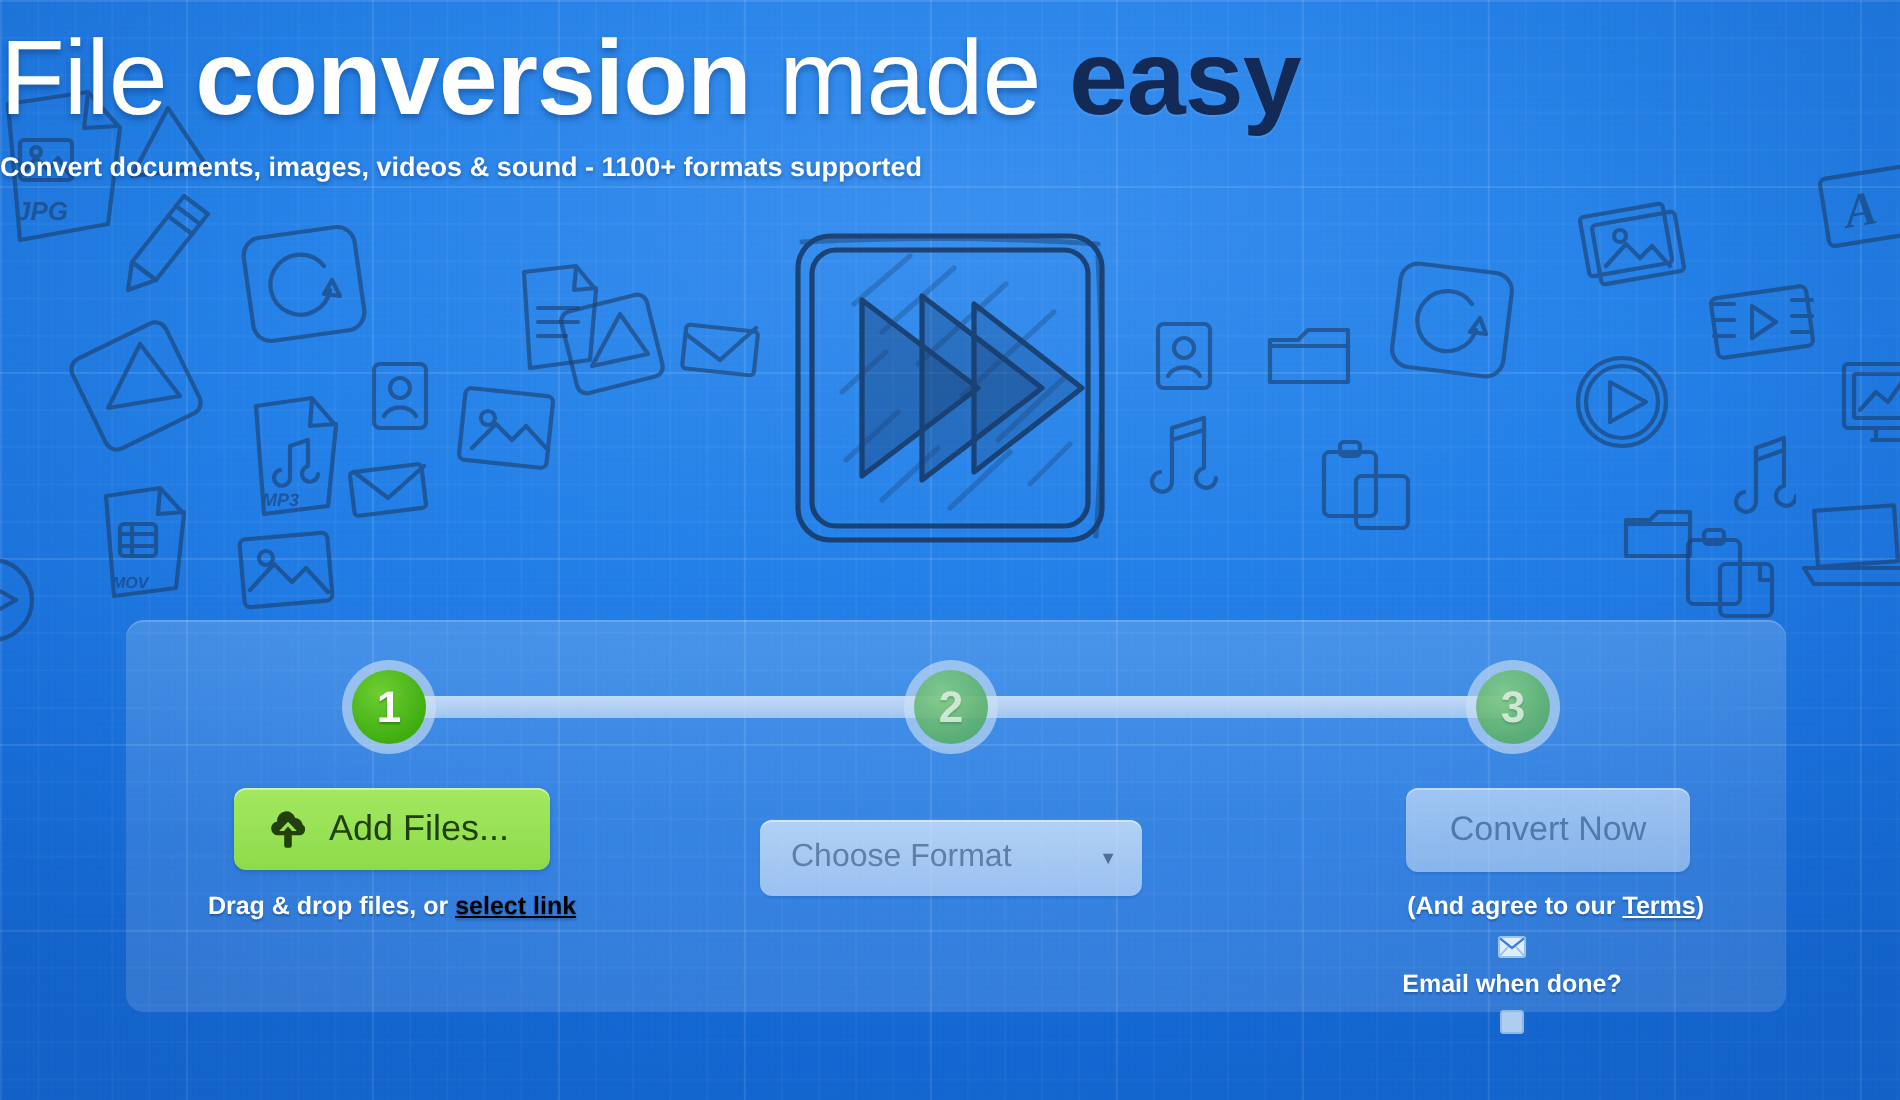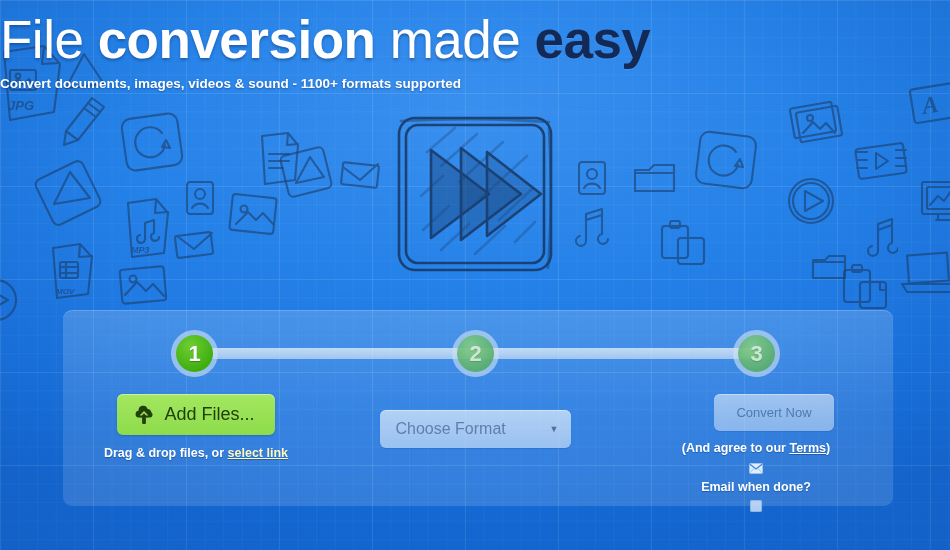--- a/index.html
+++ b/index.html
@@ -100,40 +100,40 @@
     background:linear-gradient(to bottom,#a4e860,#8ddb4b);
     color:#20400a;font-size:18px;font-family:"Liberation Sans",sans-serif;
     box-shadow:0 1px 2px rgba(10,50,110,.28), 0 1px 0 rgba(255,255,255,.45) inset;
   }
   .btn-add svg{display:block;}
 
   .hint{
     margin-top:11px;font-size:12.5px;color:#ffffff;font-weight:600;
     text-shadow:0 1px 1px rgba(8,45,100,.40);
   }
-  .hint a{color:#fef9c3;text-decoration:underline;}
+  .hint a{color:#000000;text-decoration:underline;}
 
   .select-format{
     display:inline-flex;align-items:center;justify-content:space-between;
     width:163px;padding:10px 12px 10px 16px;border:0;border-radius:6px;cursor:default;
     background:linear-gradient(to bottom, rgba(226,238,252,.72), rgba(205,225,248,.66));
     color:#5e7fa8;font-size:16px;font-family:"Liberation Sans",sans-serif;
     box-shadow:0 1px 1px rgba(10,50,110,.16), 0 1px 0 rgba(255,255,255,.40) inset;
   }
   .caret{font-size:9px;line-height:1;color:#4f7094;}
 
   .btn-convert{
     display:inline-block;padding:11px 22px;border:0;border-radius:6px;cursor:default;
     background:linear-gradient(to bottom, rgba(223,236,251,.62), rgba(200,222,247,.56));
-    color:#4f7aa9;font-size:13px;font-family:"Liberation Sans",sans-serif;
+    color:#4f7aa9;font-size:17px;font-family:"Liberation Sans",sans-serif;
     box-shadow:0 1px 1px rgba(10,50,110,.14), 0 1px 0 rgba(255,255,255,.35) inset;
     margin-left:36px;
   }
   .terms{margin-top:10px;font-size:12.5px;color:#ffffff;font-weight:600;
-    text-shadow:0 1px 1px rgba(8,45,100,.40);}
+    text-shadow:0 1px 1px rgba(8,45,100,.40);text-align:right;}
   .terms a{color:#ffffff;text-decoration:underline;}
 
   .email-row{
     margin-top:8px;display:flex;align-items:center;justify-content:center;gap:6px;
     font-size:12.5px;color:#ffffff;font-weight:600;
     text-shadow:0 1px 1px rgba(8,45,100,.40);
     flex-direction:column;
   }
   .email-row svg{display:block;}
   .chk{

